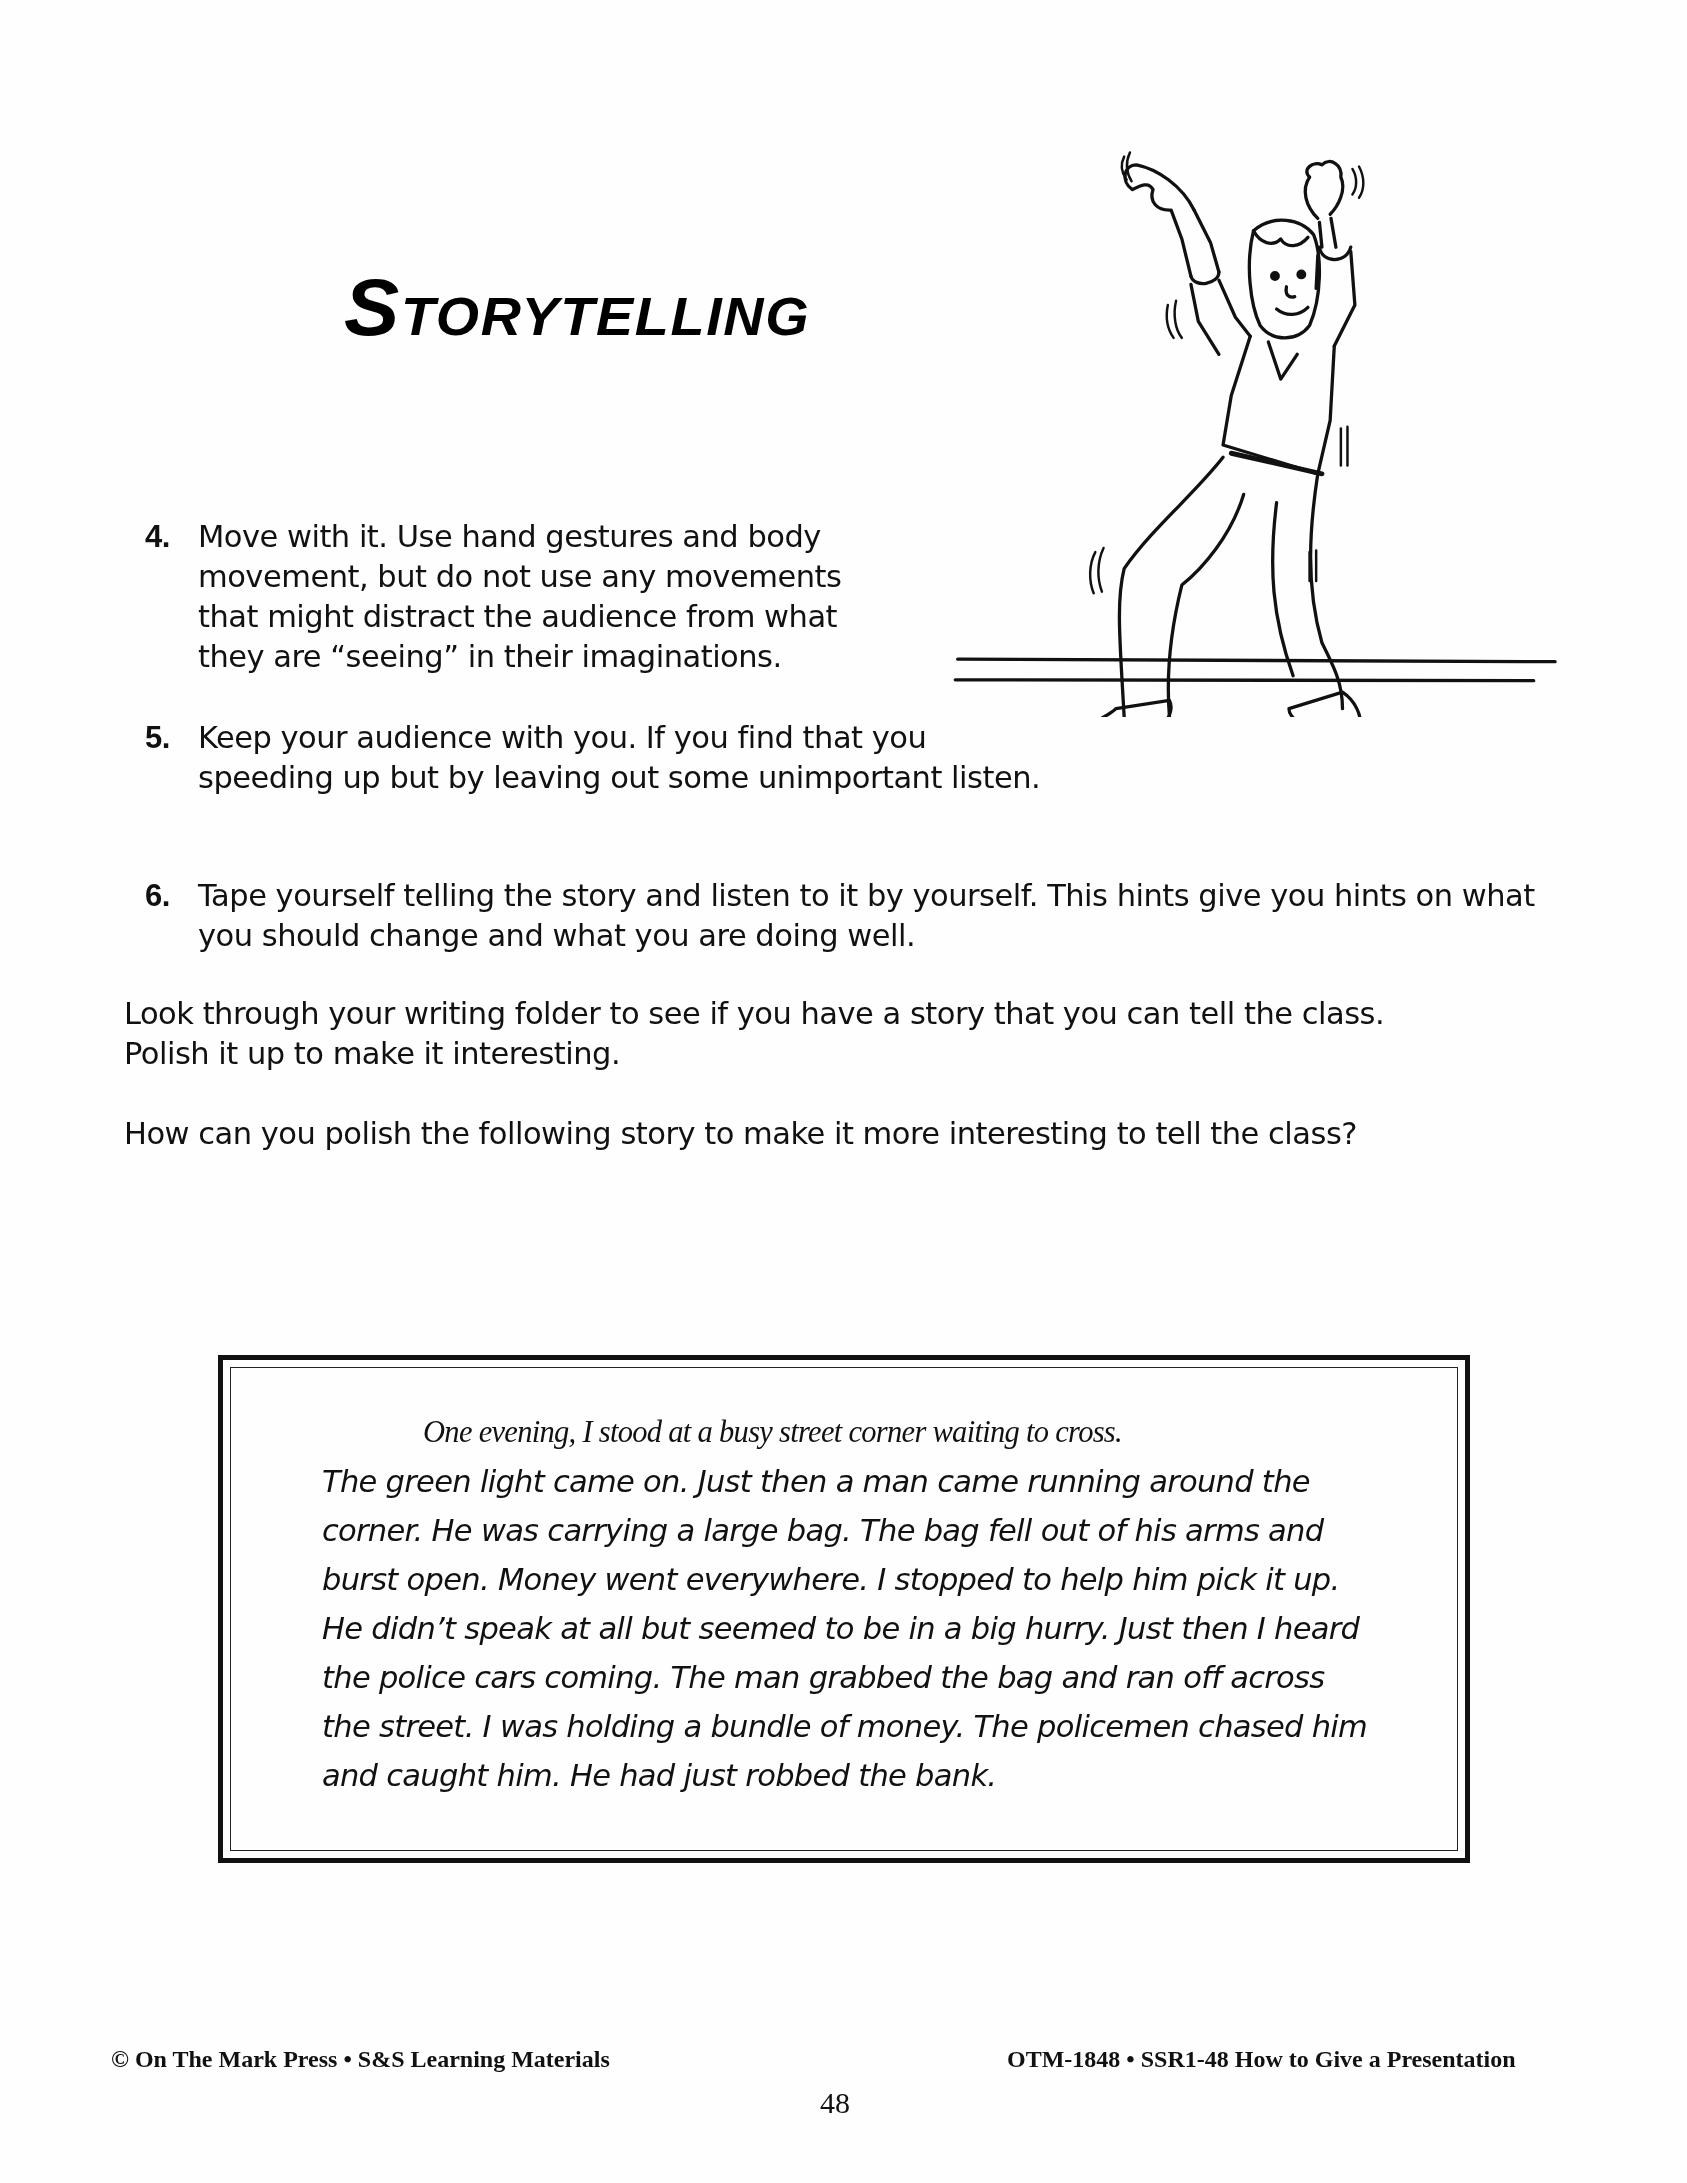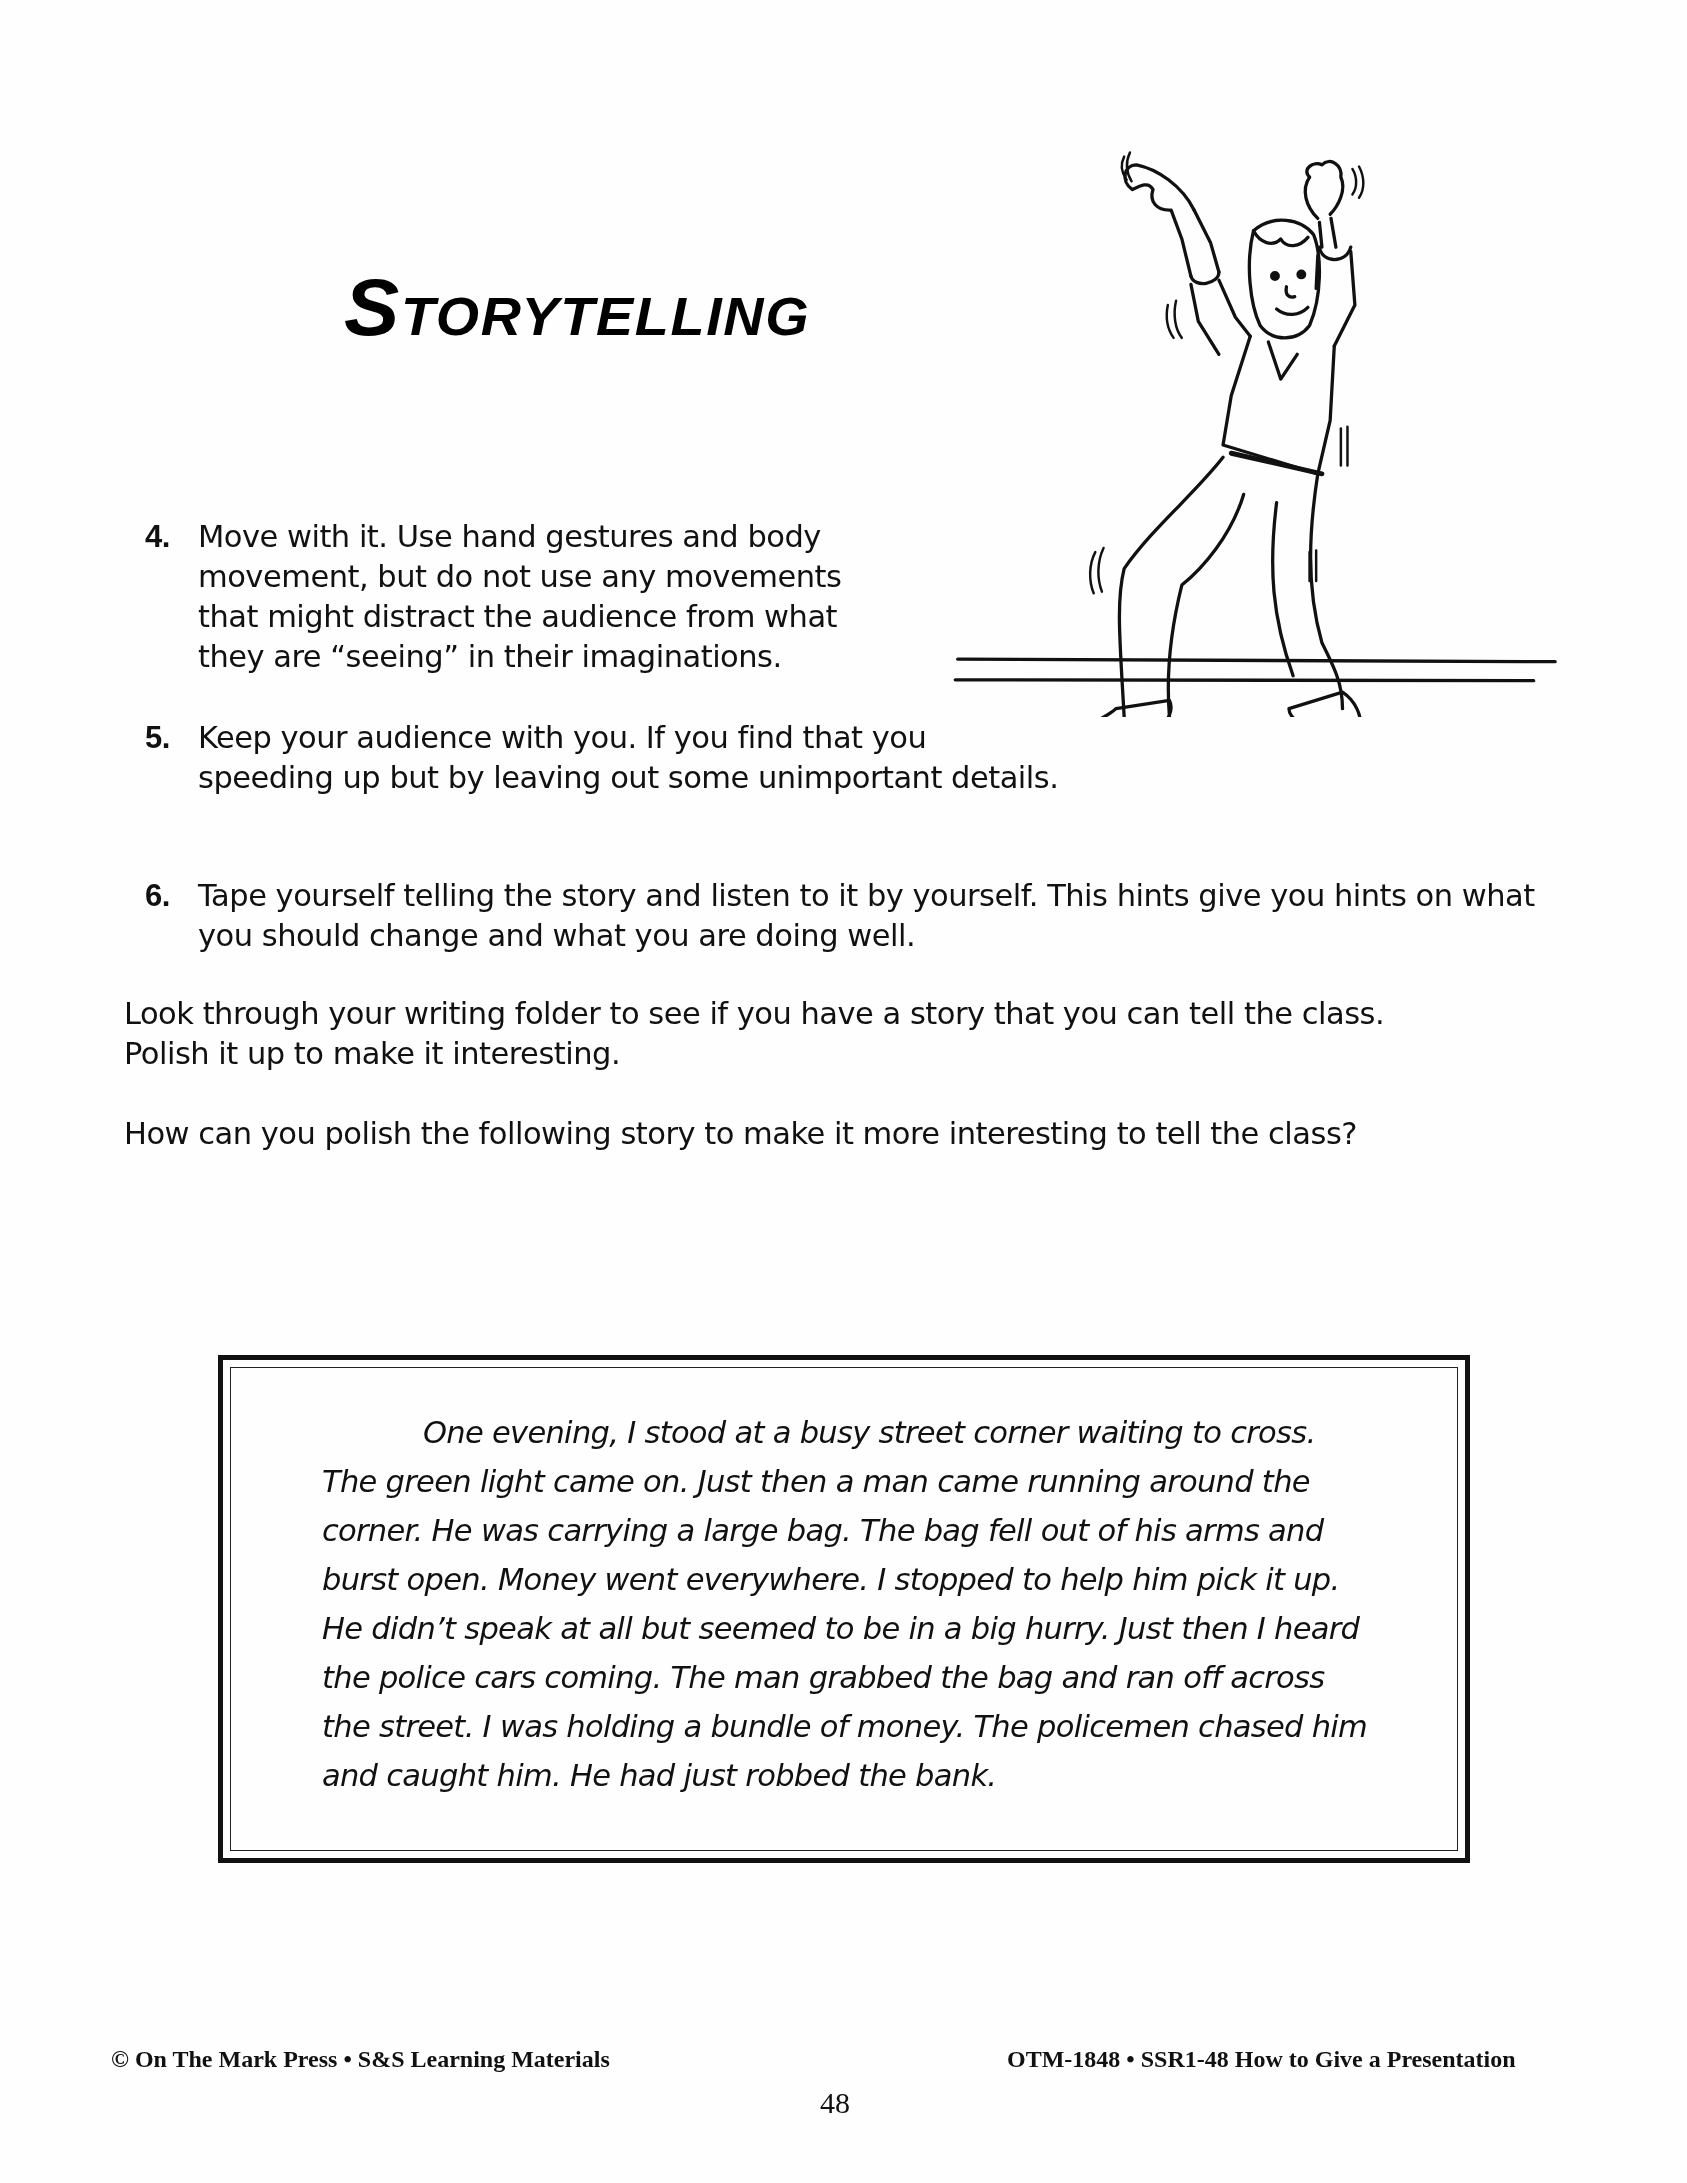--- a/index.html
+++ b/index.html
@@ -12,21 +12,21 @@
     transform: scaleX(1.05); transform-origin:left top;
   }
   .title .big { font-size:79px; }
   .item { position:absolute; font-family:"DejaVu Sans", sans-serif; font-size:30.5px; line-height:40px; color:#111; letter-spacing:-0.5px; }
   .item .num { position:absolute; left:-53px; top:0; font-weight:bold; font-family:"Liberation Sans", sans-serif; font-size:31px; }
   .para { position:absolute; left:124px; font-family:"DejaVu Sans", sans-serif; font-size:30.5px; line-height:40px; color:#111; letter-spacing:-0.5px; white-space:nowrap; }
   .box-outer { position:absolute; left:218px; top:1355px; width:1252px; height:508px; border:5.8px solid #111; box-sizing:border-box; }
   .box-inner { position:absolute; left:6.6px; top:6.6px; right:6.6px; bottom:6.6px; border:1.6px solid #222; }
   .story { position:absolute; left:99px; top:48px; width:1088px; font-family:"DejaVu Sans", sans-serif; font-style:italic; font-size:30.5px; line-height:49px; color:#111; letter-spacing:-0.7px; }
   .story .line { display:block; white-space:nowrap; }
-  .story .line.first { padding-left:101px; }
+  .story .line.first { padding-left:101px;font-family:Liberation Serif, serif; }
   .footer { position:absolute; top:2046px; font-family:"Liberation Serif", serif; font-size:24px; font-weight:bold; color:#111; white-space:nowrap; }
   .footer.page-num { font-weight:normal; font-size:30px; top:2042px;margin-top:44px; }
   .illus { position:absolute; left:947px; top:140px; width:618px; height:577px; }
 </style>
 </head>
 <body>
 
 <div class="page">
 
   <div class="title"><span class="big">S</span><span>TORYTELLING</span></div>
@@ -88,21 +88,21 @@
     <span class="num">4.</span>
     <div>Move with it. Use hand gestures and body</div>
     <div>movement, but do not use any movements</div>
     <div>that might distract the audience from what</div>
     <div>they are “seeing” in their imaginations.</div>
   </div>
 
   <div class="item" style="left:198px; top:718px; white-space:nowrap;">
     <span class="num">5.</span>
     <div>Keep your audience with you. If you find that you</div>
-    <div>speeding up but by leaving out some unimportant details.</div>
+    <div>speeding up but by leaving out some unimportant listen.</div>
   </div>
 
   <div class="item" style="left:198px; top:876px; white-space:nowrap;">
     <span class="num">6.</span>
     <div>Tape yourself telling the story and listen to it by yourself. This hints give you hints on what</div>
     <div>you should change and what you are doing well.</div>
   </div>
 
   <div class="para" style="top:994px;">
     <div>Look through your writing folder to see if you have a story that you can tell the class.</div>

